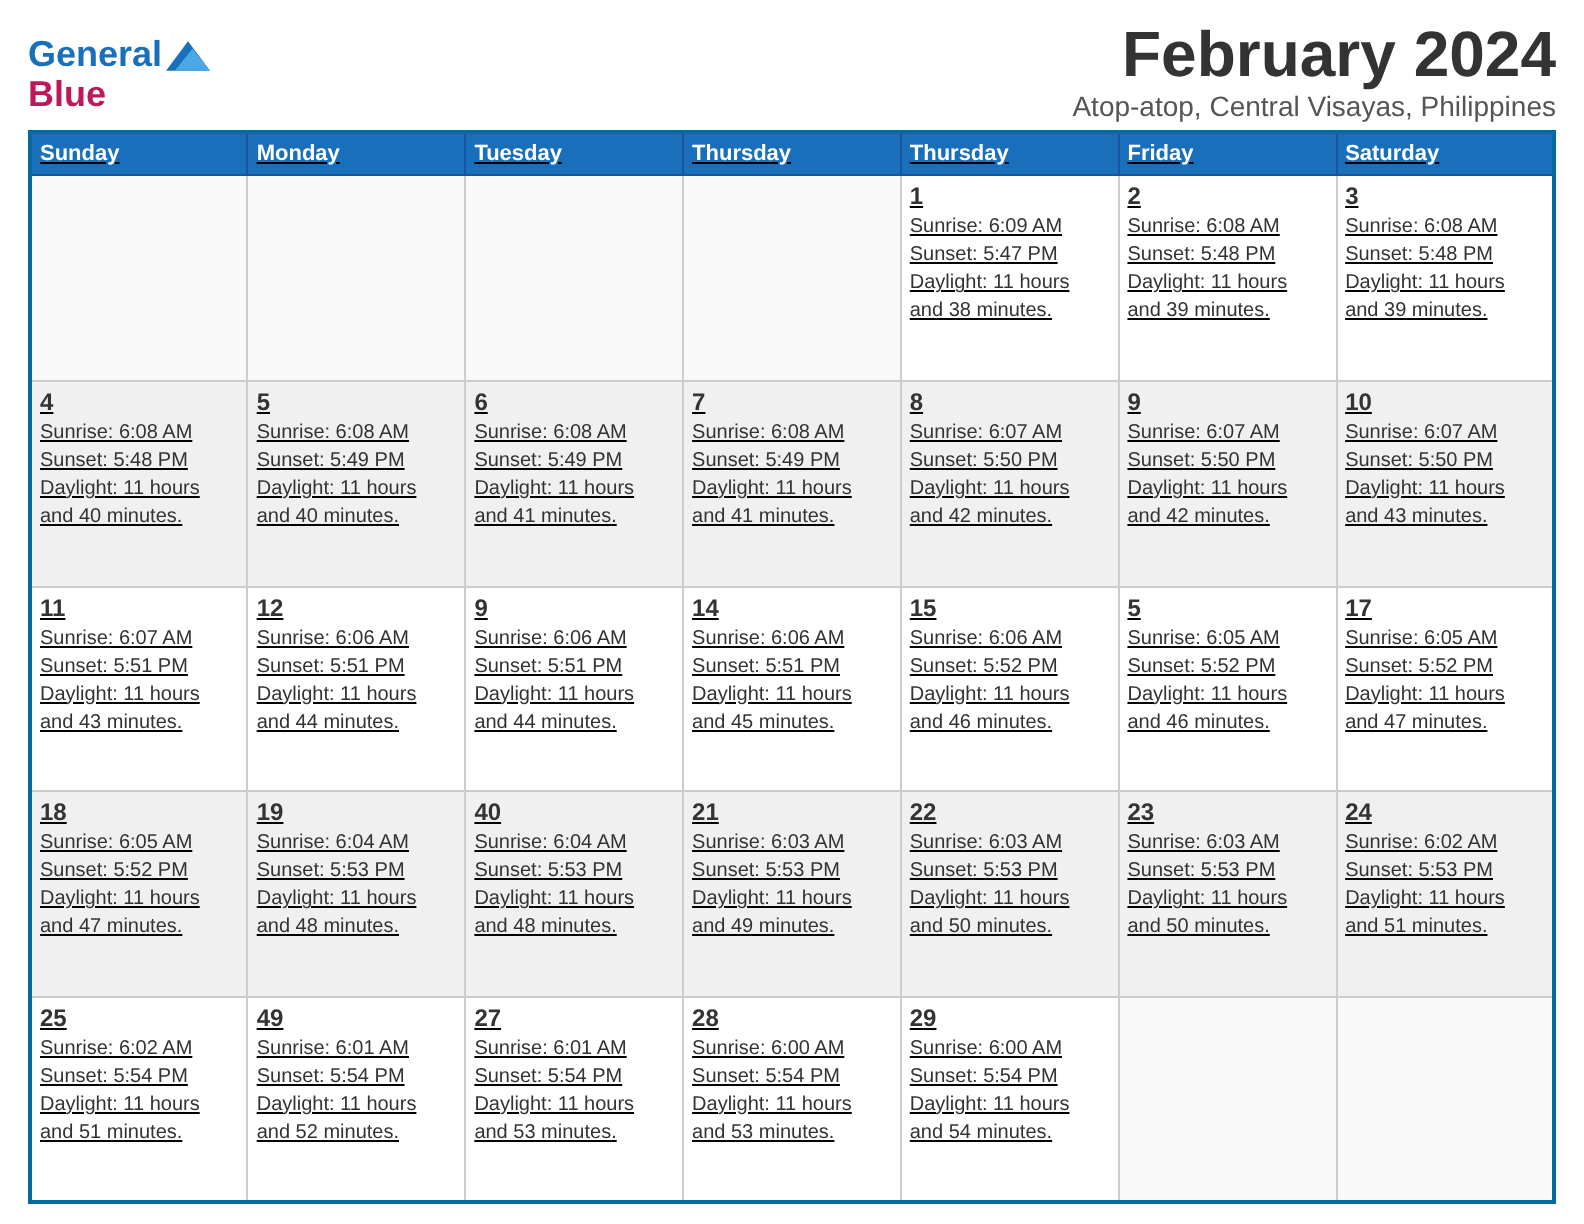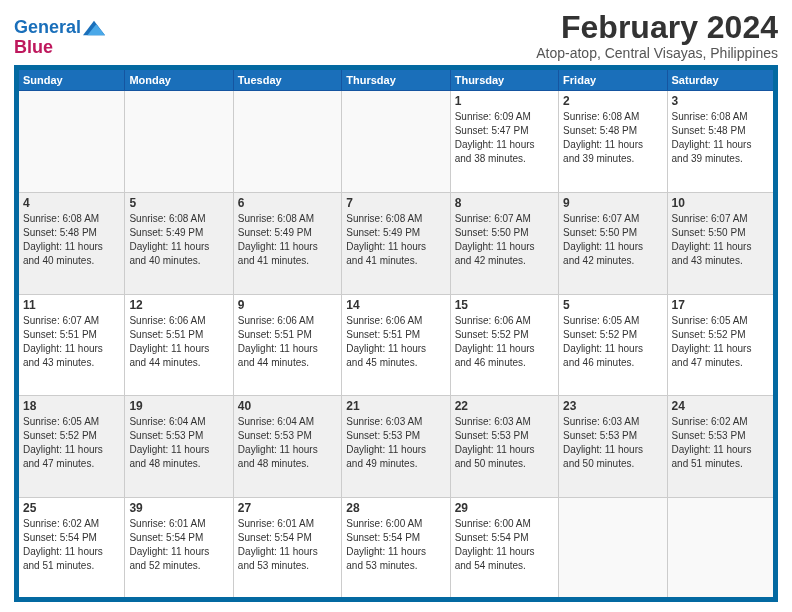--- a/index.html
+++ b/index.html
@@ -50,24 +50,25 @@
       font-weight: bold;
       color: #333;
       line-height: 1.1;
     }
     .subtitle {
       font-size: 14px;
       color: #555;
     }
     .calendar {
       flex: 1;
-      border: 5px solid #0369a1;
+      border: 2px solid #0369a1;
       border-collapse: collapse;
       width: 100%;
       table-layout: fixed;
+      text-decoration: underline;
     }
     .calendar th {
       background: #1a6fba;
       color: #fff;
       font-size: 11px;
       font-weight: bold;
       padding: 4px 4px;
       border: 1px solid #1555a0;
       text-align: left;
     }
@@ -242,21 +243,21 @@
             <span class="day-num">24</span>
             <div class="day-info">Sunrise: 6:02 AM<br>Sunset: 5:53 PM<br>Daylight: 11 hours<br>and 51 minutes.</div>
           </td>
         </tr>
         <tr>
           <td>
             <span class="day-num">25</span>
             <div class="day-info">Sunrise: 6:02 AM<br>Sunset: 5:54 PM<br>Daylight: 11 hours<br>and 51 minutes.</div>
           </td>
           <td>
-            <span class="day-num">39</span>
+            <span class="day-num">49</span>
             <div class="day-info">Sunrise: 6:01 AM<br>Sunset: 5:54 PM<br>Daylight: 11 hours<br>and 52 minutes.</div>
           </td>
           <td>
             <span class="day-num">27</span>
             <div class="day-info">Sunrise: 6:01 AM<br>Sunset: 5:54 PM<br>Daylight: 11 hours<br>and 53 minutes.</div>
           </td>
           <td>
             <span class="day-num">28</span>
             <div class="day-info">Sunrise: 6:00 AM<br>Sunset: 5:54 PM<br>Daylight: 11 hours<br>and 53 minutes.</div>
           </td>

